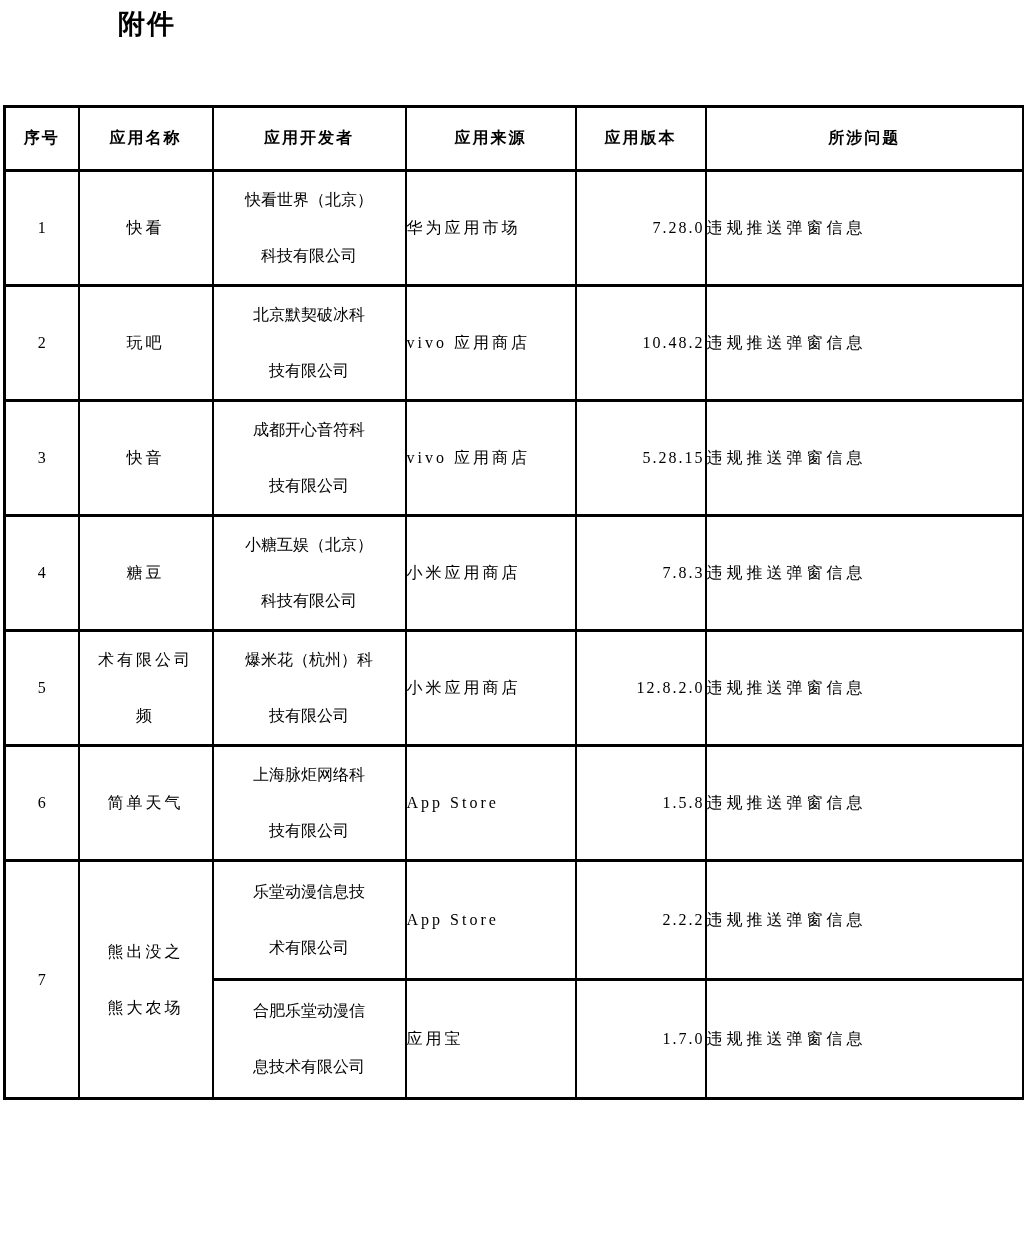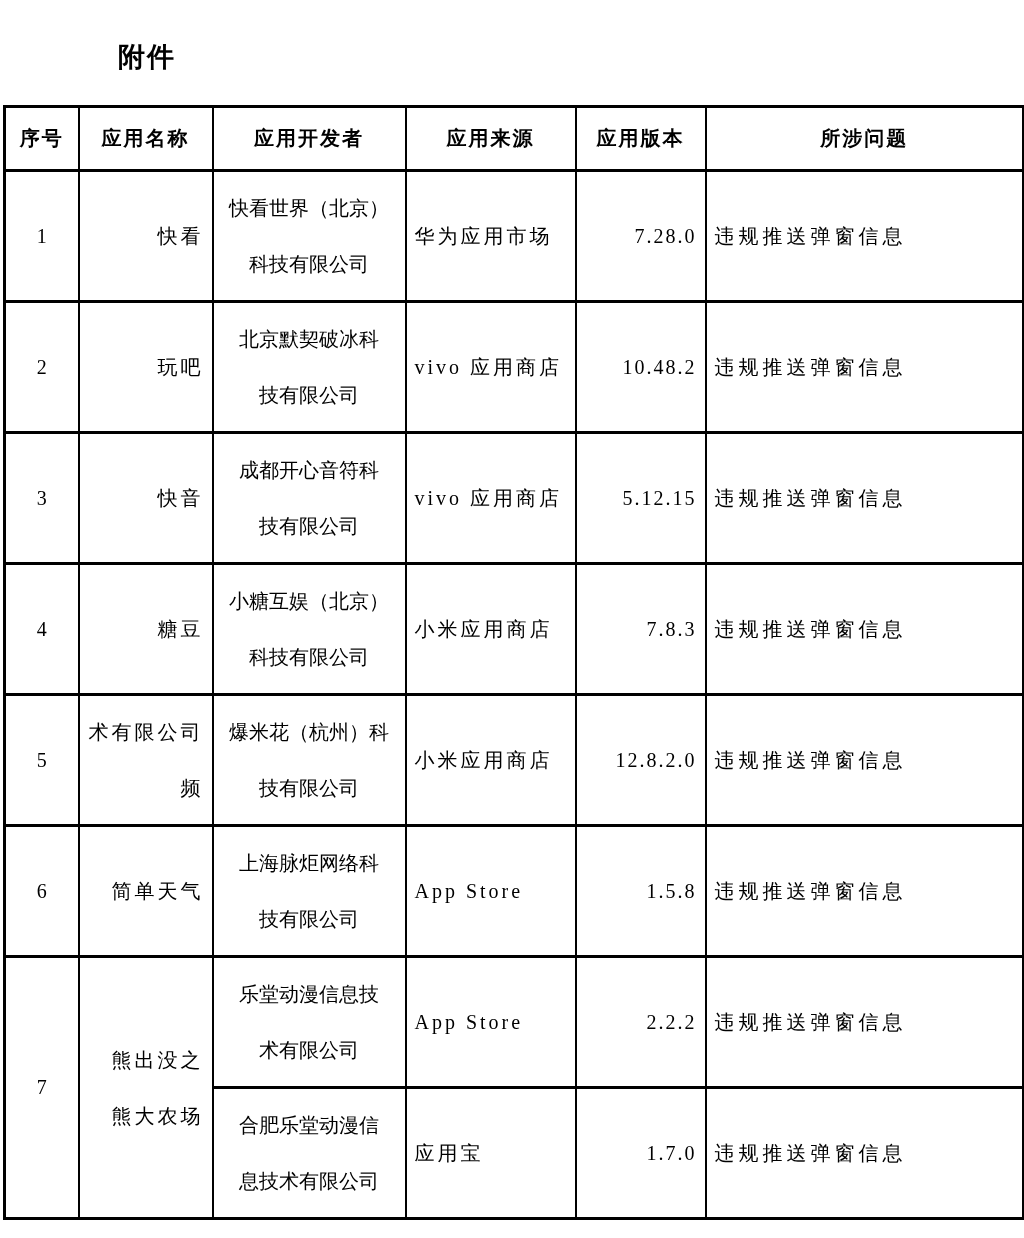--- a/index.html
+++ b/index.html
@@ -20,21 +20,20 @@
     overflow: hidden;
   }
   .attachment-label {
     position: absolute;
     left: 118px;
     top: 6px;
     font-family: Liberation Serif, serif;
     font-weight: bold;
     font-size: 27px;
     letter-spacing: 2px;
-    margin-top: 33px;
   }
   .doc-title {
     position: absolute;
     left: 0;
     top: 58px;
     width: 100%;
     text-align: center;
     font-family: "Liberation Sans", sans-serif;
     font-weight: bold;
     font-size: 28px;
@@ -47,41 +46,41 @@
     width: 1019px;
     border-collapse: collapse;
     table-layout: fixed;
     border: 3px solid #000;
   }
   table.app-table td, table.app-table th {
     border-left: 2px solid #000;
     border-right: 2px solid #000;
     border-top: 3px solid #000;
     border-bottom: 3px solid #000;
-    padding: 8px;
+    padding: 0;
     overflow: hidden;
-    font-size: 20px;
+    font-size: 16px;
     vertical-align: middle;
   }
   tr.header-row { height: 64px; }
   tr.r115 { height: 115px; }
   tr.r119 { height: 119px; }
   th.hcell {
     font-family: "Liberation Sans", sans-serif;
     font-weight: bold;
     font-size: 24px;
     text-align: center;
     letter-spacing: 2px;
   }
   td.c-seq {
     text-align: center;
     font-size: 25px;
   }
   td.c-name {
-    text-align: right;
+    text-align: center;
     white-space: pre-line;
     line-height: 56px;
     letter-spacing: 3px;
   }
   td.c-dev {
     text-align: center;
     white-space: pre-line;
     line-height: 56px;
   }
   td.c-src {
@@ -145,21 +144,21 @@
       <td class="c-ver">10.48.2</td>
       <td class="c-issue">违规推送弹窗信息</td>
     </tr>
 
     <tr class="r115">
       <td class="c-seq">3</td>
       <td class="c-name">快音</td>
       <td class="c-dev">成都开心音符科
 技有限公司</td>
       <td class="c-src">vivo 应用商店</td>
-      <td class="c-ver">5.12.15</td>
+      <td class="c-ver">5.28.15</td>
       <td class="c-issue">违规推送弹窗信息</td>
     </tr>
 
     <tr class="r115">
       <td class="c-seq">4</td>
       <td class="c-name">糖豆</td>
       <td class="c-dev">小糖互娱（北京）
 科技有限公司</td>
       <td class="c-src">小米应用商店</td>
       <td class="c-ver">7.8.3</td>

